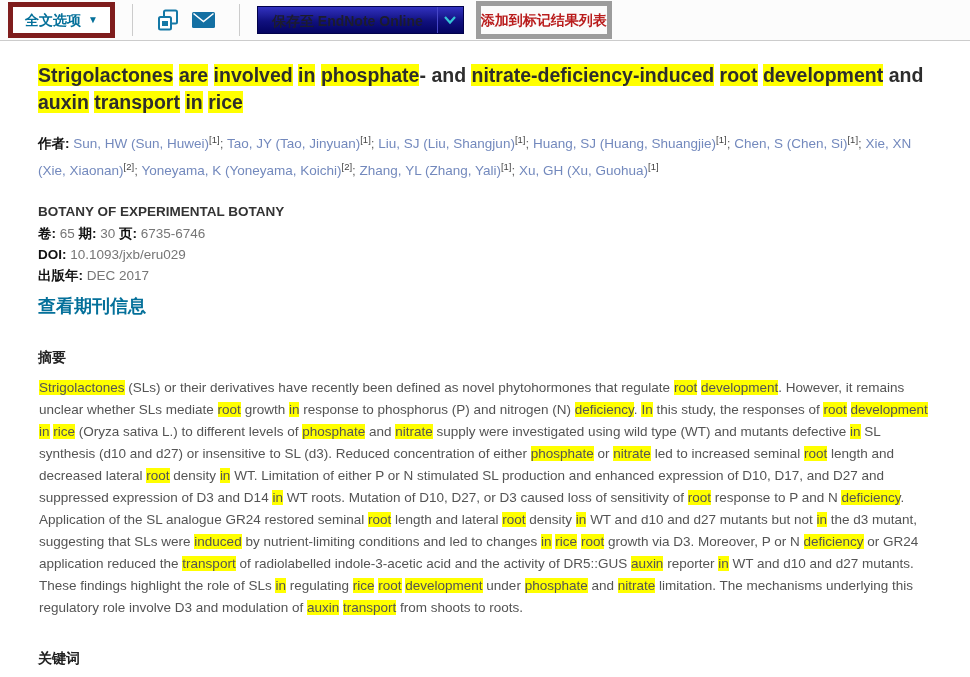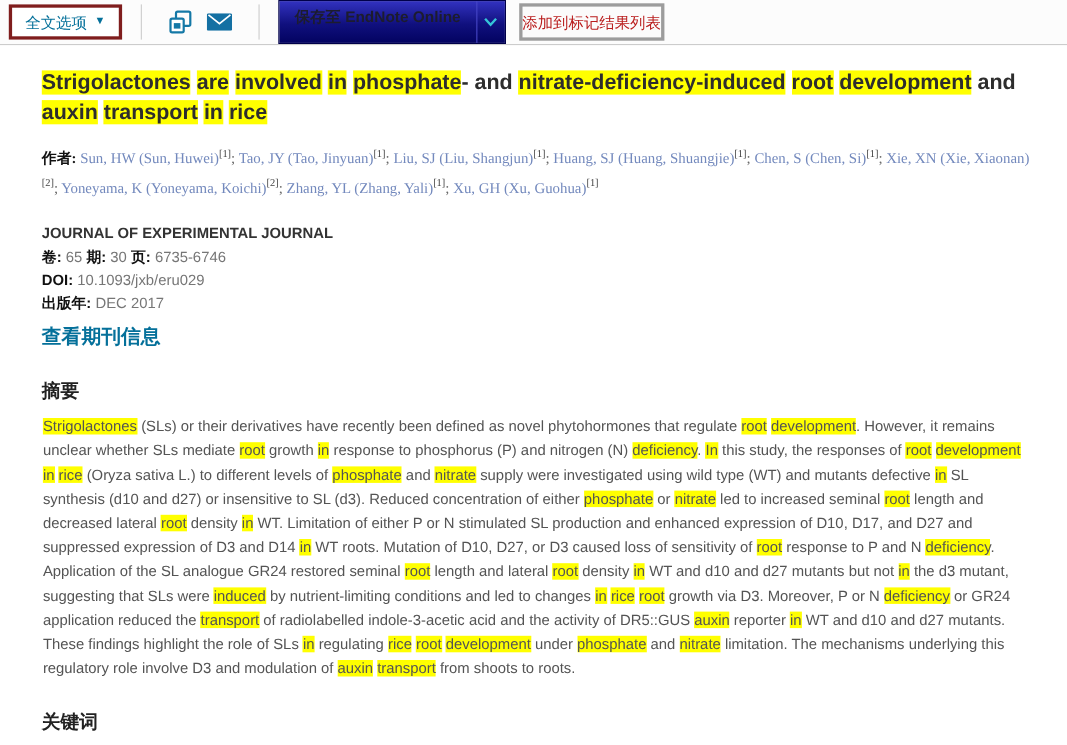--- a/index.html
+++ b/index.html
@@ -11,55 +11,55 @@
     color: #545454;
   }
   
   .toolbar {
     height: 41px; display: flex; align-items: center;
     background: #fcfcfc; border-bottom: 1px solid #cccccc;
     padding-left: 8px;
   }
   .btn-outline {
     font-family: "Liberation Sans", sans-serif;
-    background: #ffffff; border: 3px solid #7f1d1d;
-    font-size: 14px; font-weight: normal; cursor: pointer;
+    background: #ffffff; border: 5px solid #7f1d1d;
+    font-size: 14px; font-weight: bold; cursor: pointer;
     padding: 5px 12px; line-height: 16px;
   }
   .fulltext { color: #04709a; display: flex; align-items: center; gap: 7px; }
   .fulltext .tri { font-size: 10px; color: #04709a; }
   .vdiv { width: 1px; height: 32px; background: #cccccc; margin: 0 17px; }
   .icon-btn { display: inline-flex; align-items: center; justify-content: center;
     width: 26px; height: 26px; cursor: pointer; margin: 0 5px; }
   .endnote-btn {
-    display: flex; align-items: stretch; height: 40px; cursor: pointer;
+    display: flex; align-items: stretch; height: 28px; cursor: pointer;
     background: linear-gradient(#3232c0, #10107e 55%, #030360);
     border: 1px solid #00004a; margin-right: 12px;
   }
   .endnote-label {
     color: #1c1c2e; font-size: 14px; font-weight: bold;
     padding: 5px 14px 0 14px; line-height: 18px; white-space: nowrap;
   }
   .endnote-split {
     width: 26px; border-left: 1px solid #4646c8;
     display: flex; align-items: center; justify-content: center;
   }
   .add-marked { color: #b91c1c; background: #fbfbfb; border-color: #9c9c9c; padding: 6px 0; }
   
   .content { padding: 0 33px 0 38px; }
   .title {
     margin: 21px 0 0; font-size: 19.5px; line-height: 27px;
     font-weight: bold; color: #2d2d2d; max-width: 910px;
   }
-  .authors { margin: 14px 0 0; font-size: 13.5px; line-height: 27px; color: #6b6b6b; max-width: 910px; font-family: Liberation Serif, serif; }
+  .authors { margin: 14px 0 0; font-size: 13.5px; line-height: 27px; color: #6b6b6b; max-width: 910px; }
   .journal { margin-top: 20px; }
   .journal-name { font-size: 13.5px; font-weight: bold; color: #333333; margin: 0 0 7px; line-height: 15px; }
   .jline { margin: 0 0 6px; font-size: 13.5px; color: #767676; line-height: 15px; }
   .view-journal { display: inline-block; margin-top: 5px; color: #04709a; font-weight: bold; font-size: 18px; cursor: pointer; }
-  .sec-head { font-size: 17px; font-weight: bold; color: #222222; margin: 30px 0 0; line-height: 19px; font-family: Liberation Mono, monospace; }
+  .sec-head { font-size: 14px; font-weight: bold; color: #222222; margin: 30px 0 0; line-height: 19px; }
   .abstract { font-size: 13.5px; line-height: 22px; color: #545454; margin: 10px 1px 0; max-width: 903px; }
   .kv-line { font-size: 13.5px; line-height: 21px; margin: 9px 0 0; color: #6e6e6e; max-width: 903px; }
   
   .hl { background: #ffff00; }
   .lnk { color: #7389bd; cursor: pointer; }
   .lbl { font-weight: bold; color: #111111; }
   sup { font-size: 9.5px; color: #444444; line-height: 0; }
 </style>
 </head>
 <body>
@@ -103,21 +103,21 @@
 <div class="content">
 
   <h1 class="title"><span class="hl">Strigolactones</span><span> </span><span class="hl">are</span><span> </span><span class="hl">involved</span><span> </span><span class="hl">in</span><span> </span><span class="hl">phosphate</span><span>- and </span><span class="hl">nitrate-deficiency-induced</span><span> </span><span class="hl">root</span><span> </span><span class="hl">development</span><span> and </span><span class="hl">auxin</span><span> </span><span class="hl">transport</span><span> </span><span class="hl">in</span><span> </span><span class="hl">rice</span></h1>
 
   <p class="authors">
     <span class="lbl">作者:</span>
     <span><span class="lnk">Sun, HW (Sun, Huwei)</span><sup>[1]</sup><span>; </span><span class="lnk">Tao, JY (Tao, Jinyuan)</span><sup>[1]</sup><span>; </span><span class="lnk">Liu, SJ (Liu, Shangjun)</span><sup>[1]</sup><span>; </span><span class="lnk">Huang, SJ (Huang, Shuangjie)</span><sup>[1]</sup><span>; </span><span class="lnk">Chen, S (Chen, Si)</span><sup>[1]</sup><span>; </span><span class="lnk">Xie, XN (Xie, Xiaonan)</span><sup>[2]</sup><span>; </span><span class="lnk">Yoneyama, K (Yoneyama, Koichi)</span><sup>[2]</sup><span>; </span><span class="lnk">Zhang, YL (Zhang, Yali)</span><sup>[1]</sup><span>; </span><span class="lnk">Xu, GH (Xu, Guohua)</span><sup>[1]</sup></span>
   </p>
 
   <div class="journal">
-    <p class="journal-name">JOURNAL OF EXPERIMENTAL JOURNAL</p>
+    <p class="journal-name">BOTANY OF EXPERIMENTAL BOTANY</p>
     <p class="jline"><span class="lbl">卷: </span><span>65  </span><span class="lbl">期: </span><span>30  </span><span class="lbl">页: </span><span>6735-6746</span></p>
     <p class="jline"><span class="lbl">DOI: </span><span>10.1093/jxb/eru029</span></p>
     <p class="jline"><span class="lbl">出版年: </span><span>DEC 2017</span></p>
     <span class="view-journal">查看期刊信息</span>
   </div>
 
   <h2 class="sec-head">摘要</h2>
   <p class="abstract"><span class="hl">Strigolactones</span><span> (SLs) or their derivatives have recently been defined as novel phytohormones that regulate </span><span class="hl">root</span><span> </span><span class="hl">development</span><span>. However, it remains unclear whether SLs mediate </span><span class="hl">root</span><span> growth </span><span class="hl">in</span><span> response to phosphorus (P) and nitrogen (N) </span><span class="hl">deficiency</span><span>. </span><span class="hl">In</span><span> this study, the responses of </span><span class="hl">root</span><span> </span><span class="hl">development</span><span> </span><span class="hl">in</span><span> </span><span class="hl">rice</span><span> (Oryza sativa L.) to different levels of </span><span class="hl">phosphate</span><span> and </span><span class="hl">nitrate</span><span> supply were investigated using wild type (WT) and mutants defective </span><span class="hl">in</span><span> SL synthesis (d10 and d27) or insensitive to SL (d3). Reduced concentration of either </span><span class="hl">phosphate</span><span> or </span><span class="hl">nitrate</span><span> led to increased seminal </span><span class="hl">root</span><span> length and decreased lateral </span><span class="hl">root</span><span> density </span><span class="hl">in</span><span> WT. Limitation of either P or N stimulated SL production and enhanced expression of D10, D17, and D27 and suppressed expression of D3 and D14 </span><span class="hl">in</span><span> WT roots. Mutation of D10, D27, or D3 caused loss of sensitivity of </span><span class="hl">root</span><span> response to P and N </span><span class="hl">deficiency</span><span>. Application of the SL analogue GR24 restored seminal </span><span class="hl">root</span><span> length and lateral </span><span class="hl">root</span><span> density </span><span class="hl">in</span><span> WT and d10 and d27 mutants but not </span><span class="hl">in</span><span> the d3 mutant, suggesting that SLs were </span><span class="hl">induced</span><span> by nutrient-limiting conditions and led to changes </span><span class="hl">in</span><span> </span><span class="hl">rice</span><span> </span><span class="hl">root</span><span> growth via D3. Moreover, P or N </span><span class="hl">deficiency</span><span> or GR24 application reduced the </span><span class="hl">transport</span><span> of radiolabelled indole-3-acetic acid and the activity of DR5::GUS </span><span class="hl">auxin</span><span> reporter </span><span class="hl">in</span><span> WT and d10 and d27 mutants. These findings highlight the role of SLs </span><span class="hl">in</span><span> regulating </span><span class="hl">rice</span><span> </span><span class="hl">root</span><span> </span><span class="hl">development</span><span> under </span><span class="hl">phosphate</span><span> and </span><span class="hl">nitrate</span><span> limitation. The mechanisms underlying this regulatory role involve D3 and modulation of </span><span class="hl">auxin</span><span> </span><span class="hl">transport</span><span> from shoots to roots.</span></p>
 
   <h2 class="sec-head">关键词</h2>

